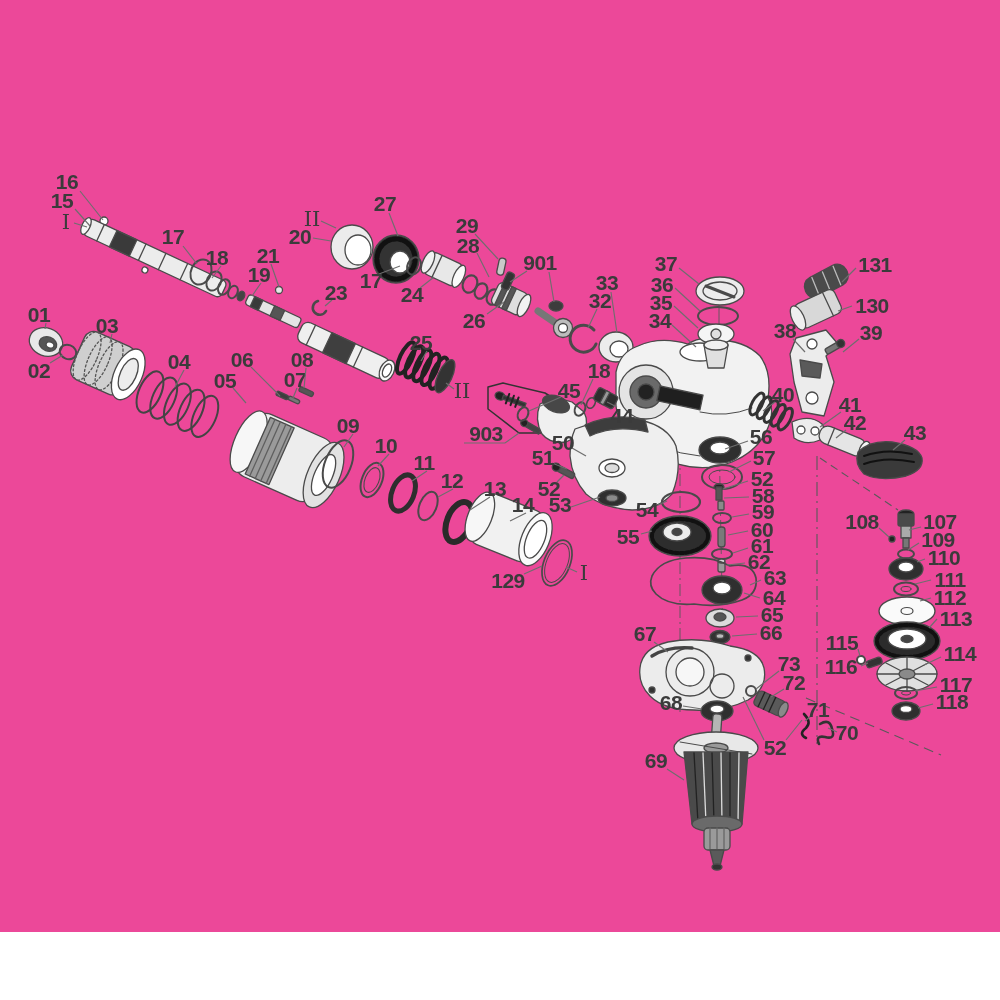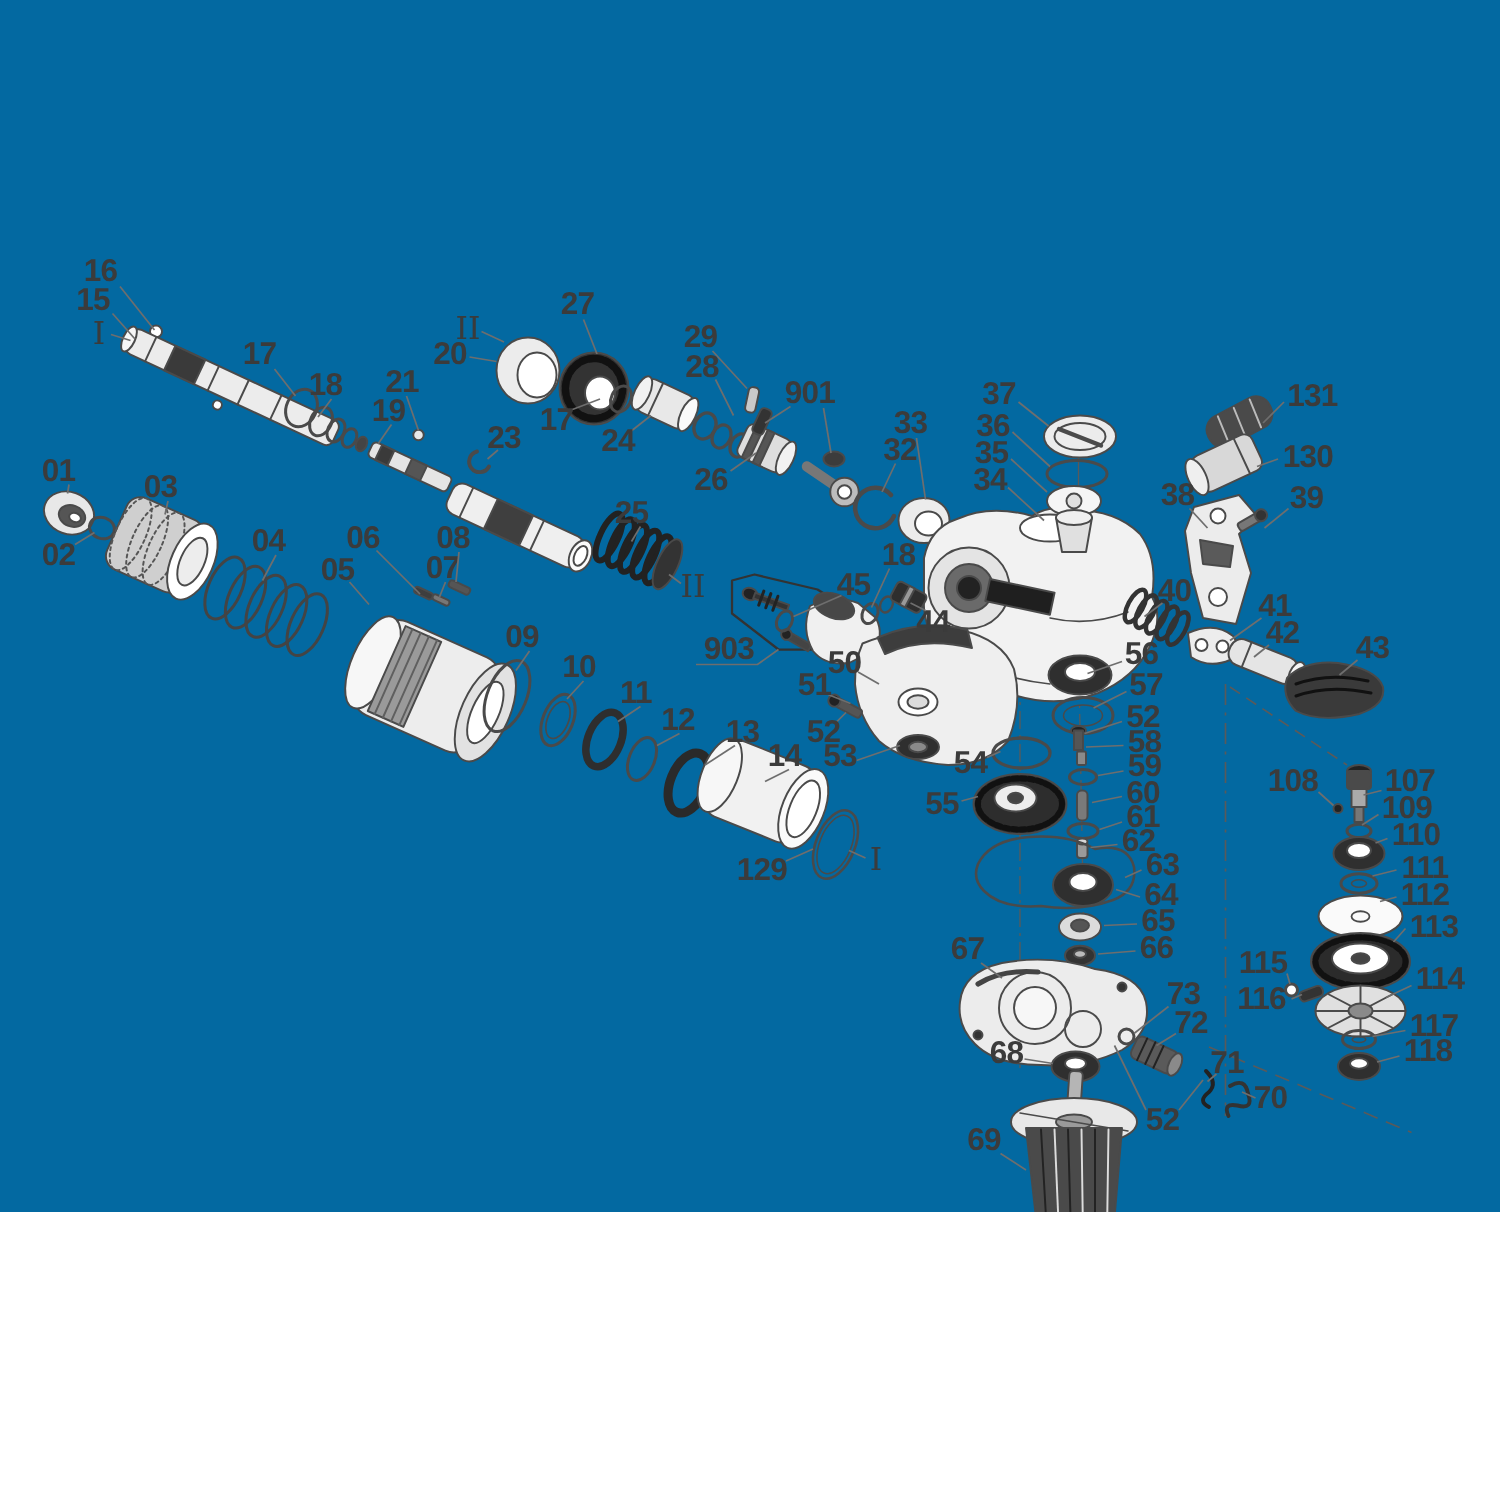--- a/index.html
+++ b/index.html
@@ -1,16 +1,16 @@
 <!DOCTYPE html>
 <html><head>
 <meta charset="utf-8">
 <style>
   html,body{margin:0;padding:0;background:#ffffff;}
-  .stage{position:relative;width:1000px;height:808px;background:#0369a1;overflow:hidden;}
+  .stage{position:relative;width:1000px;height:932px;background:#ec4899;overflow:hidden;}
   svg{position:absolute;left:0;top:0;}
   .lbl{font:700 21px "Liberation Sans","DejaVu Sans",sans-serif;fill:#3b3b3b;text-anchor:middle;dominant-baseline:central;letter-spacing:-0.5px;}
   .marker{font:400 21px "DejaVu Serif","Liberation Serif",serif;fill:#3b3b3b;text-anchor:middle;dominant-baseline:central;}
   .lead{fill:none;stroke:#6e6e6e;stroke-width:1.15;}
   .art{stroke:#4a4a4a;stroke-width:1.3;fill:none;stroke-linejoin:round;stroke-linecap:round;}
   .cons{stroke:#5a5a5a;stroke-width:1.1;fill:none;}
 </style>
 </head>
 <body>
 

